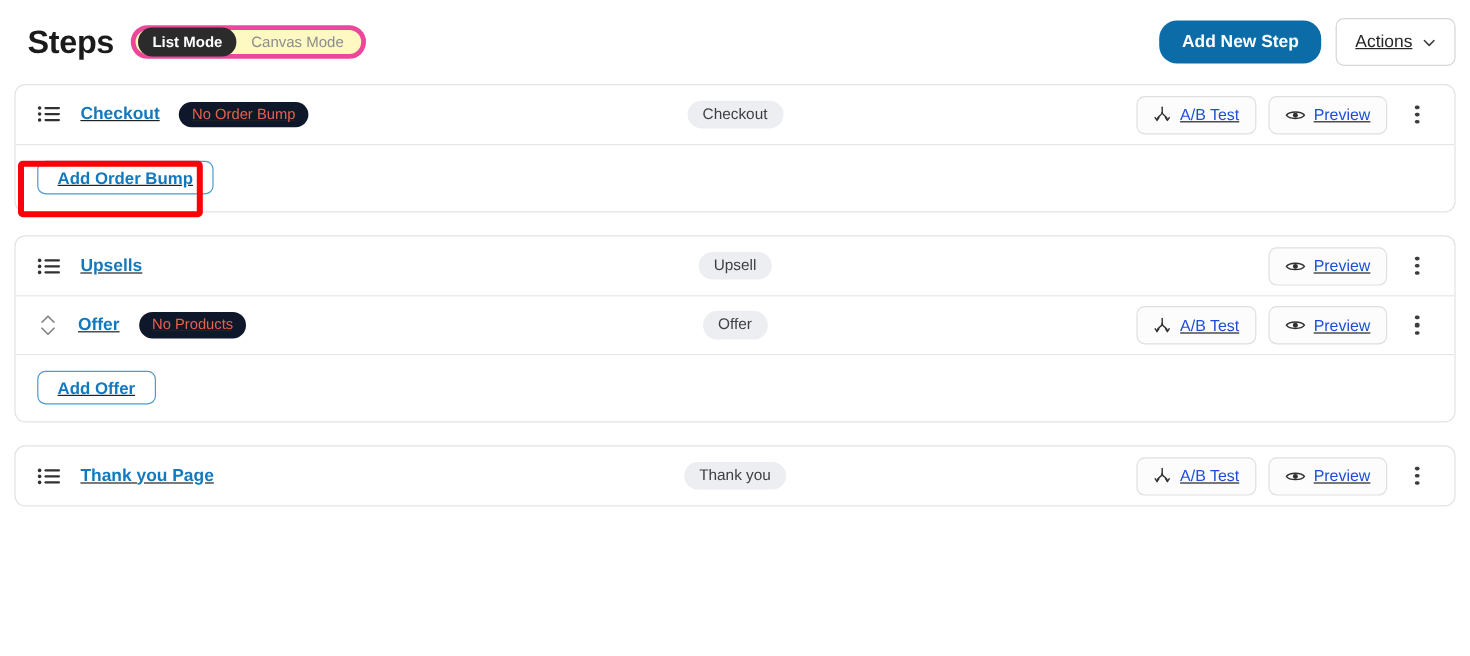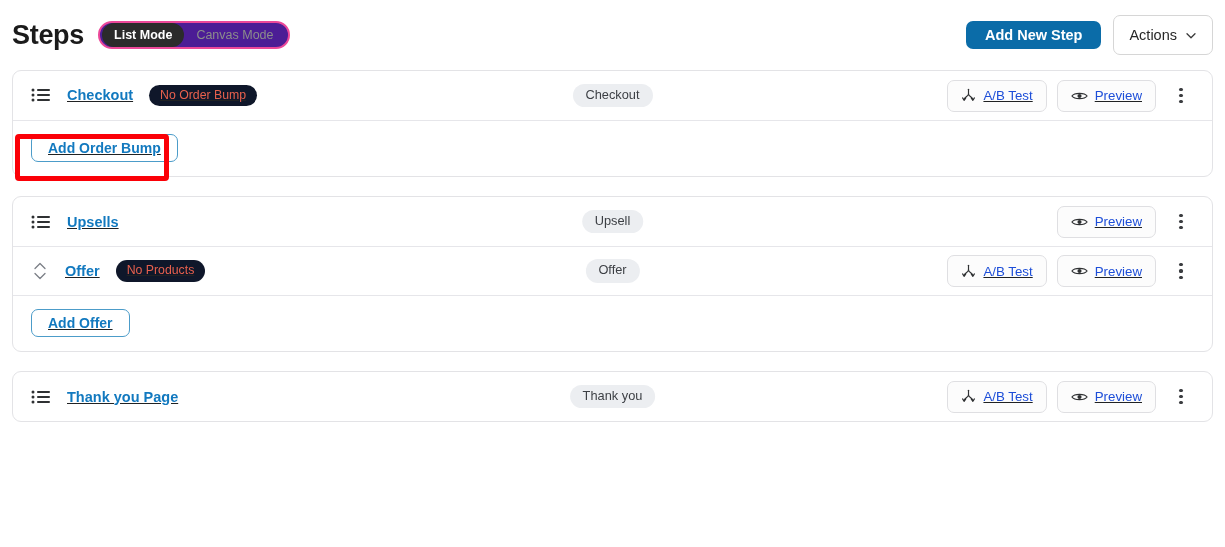--- a/index.html
+++ b/index.html
@@ -16,40 +16,41 @@
     overflow: hidden;
     position: relative;
   }
 
   
   .page-header {
     display: flex;
     align-items: center;
     height: 70px;
     padding: 0 12px 0 12px;
+    margin-left: 11px;
   }
   .title-cluster {
     display: flex;
     align-items: center;
     gap: 14px;
   }
   .page-title {
     font-size: 27px;
     font-weight: bold;
     letter-spacing: -0.3px;
     color: #1b1b1b;
     line-height: 1;
   }
   .mode-toggle {
     display: flex;
     align-items: center;
-    border: 2px solid #ec4899;
+    border: 4px solid #ec4899;
     border-radius: 999px;
     padding: 2px;
-    background: #4c1d95;
+    background: #fef9c3;
     height: 28px;
   }
   .mode-pill {
     font-size: 12.5px;
     font-weight: bold;
     padding: 0 12px;
     height: 24px;
     line-height: 24px;
     border-radius: 999px;
     white-space: nowrap;
@@ -69,40 +70,41 @@
     display: flex;
     align-items: center;
     gap: 12px;
   }
   .btn-primary {
     background: #0b6ca8;
     color: #ffffff;
     font-size: 14.5px;
     font-weight: bold;
     border: none;
-    border-radius: 7px;
-    height: 28px;
+    border-radius: 15px;
+    height: 36px;
     padding: 0 19px;
     cursor: pointer;
     font-family: "Liberation Sans", sans-serif;
   }
   .btn-secondary {
     background: #ffffff;
     color: #272727;
     font-size: 14.5px;
     font-weight: normal;
     border: 1px solid #d6d6d6;
     border-radius: 7px;
     height: 40px;
     padding: 0 15px;
     cursor: pointer;
     display: flex;
     align-items: center;
     gap: 8px;
     font-family: "Liberation Sans", sans-serif;
+    text-decoration: underline;
   }
   .chev-down {
     width: 12px; height: 12px;
     display: inline-block;
   }
 
   
   .steps-wrap {
     padding: 0 12px;
     display: flex;

